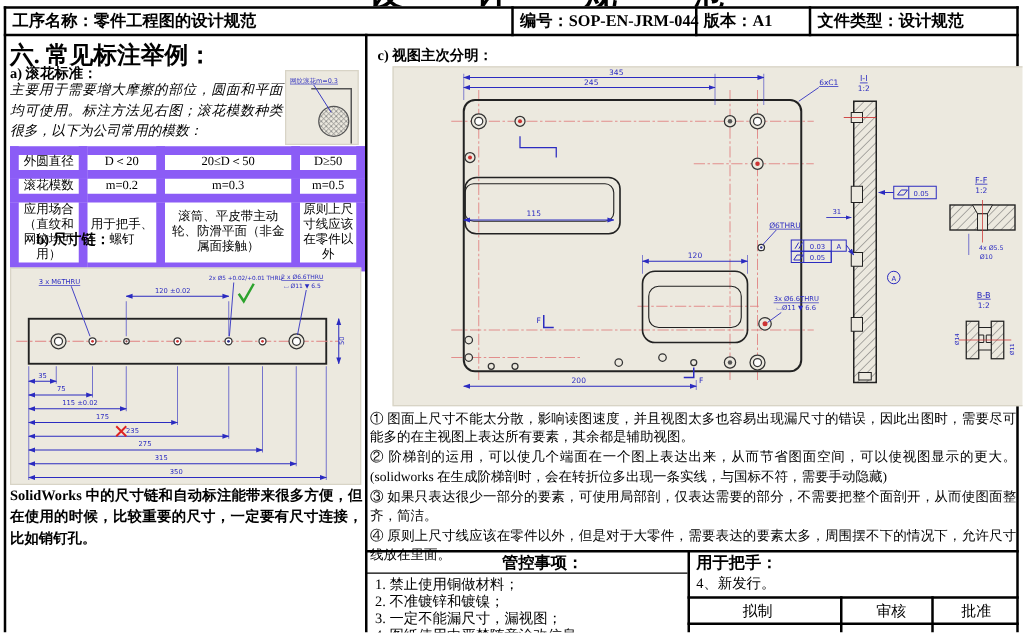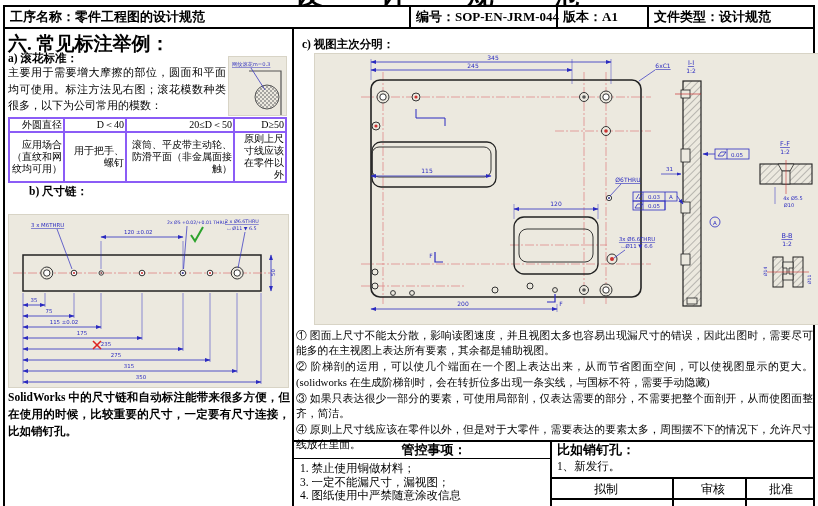--- a/index.html
+++ b/index.html
@@ -6,21 +6,21 @@
   body{width:818px;height:506px;overflow:hidden;background:#fff;position:relative;
        font-family:"Liberation Serif","DejaVu Serif",serif;color:#000;}
   .abs{position:absolute;}
   .hl{position:absolute;height:2px;background:#000;}
   .vl{position:absolute;width:2px;background:#000;}
   .hl1{position:absolute;height:1px;background:#000;}
   .b{font-weight:bold;}
   .hdr{font-size:13px;font-weight:bold;line-height:22px;white-space:nowrap;}
   .fig{background:#ece9df;border:1px solid #d8d4c6;}
   table.knurl{border-collapse:collapse;table-layout:fixed;width:277px;font-size:10px;}
-  table.knurl td{border:2px solid #8b5cf6;text-align:right;vertical-align:middle;padding:0 1px;line-height:12px;}
+  table.knurl td{border:7px solid #8b5cf6;text-align:center;vertical-align:middle;padding:0 1px;line-height:12px;}
   .notes div{margin:0 0 1px 0;}
   svg text{font-family:"DejaVu Sans",sans-serif;}
   .clip-title{overflow:hidden;}
 </style>
 </head>
 <body>
 
 <div class="abs clip-title" style="left:285px;top:0;width:340px;height:5px;">
   <span class="abs b" style="left:10px;top:-23px;font-size:27px;letter-spacing:26px;white-space:nowrap;">设 计 规 范</span>
 </div>
@@ -34,21 +34,21 @@
 <div class="vl" style="left:647px;top:5px;height:24px;"></div>
 <div class="vl" style="left:292px;top:27px;height:479px;"></div>
 
 <div class="abs hdr" style="left:10px;top:6px;">工序名称：零件工程图的设计规范</div>
 <div class="abs hdr" style="left:416px;top:6px;">编号：SOP-EN-JRM-044</div>
 <div class="abs hdr" style="left:563px;top:6px;font-family:Liberation Serif, serif;">版本：A1</div>
 <div class="abs hdr" style="left:654px;top:6px;">文件类型：设计规范</div>
 
 <div class="abs b" style="left:8px;top:31px;font-size:19px;">六. 常见标注举例：</div>
 <div class="abs b" style="left:8px;top:51px;font-size:11.5px;">a) 滚花标准：</div>
-<div class="abs" style="left:8px;top:64px;width:218px;font-size:11px;line-height:16.5px;text-align:justify;">主要用于需要增大摩擦的部位，圆面和平面均可使用。标注方法见右图；滚花模数种类很多，以下为公司常用的模数：</div>
+<div class="abs" style="left:8px;top:64px;width:218px;font-size:11px;line-height:16.5px;text-align:justify;font-style:italic;">主要用于需要增大摩擦的部位，圆面和平面均可使用。标注方法见右图；滚花模数种类很多，以下为公司常用的模数：</div>
 
 <div class="abs fig" style="left:228px;top:56px;width:57px;height:58px;">
   <svg width="57" height="58" viewBox="0 0 57 58">
     <defs>
       <pattern id="xhatch" width="4" height="4" patternUnits="userSpaceOnUse">
         <path d="M0,4 L4,0 M0,0 L4,4" stroke="#777" stroke-width="0.6"></path>
       </pattern>
     </defs>
     <text x="3" y="9" font-size="5.2" fill="#3a3ac0" text-decoration="underline">网纹滚花m=0.3</text>
     <path d="M20,14 L52,14 L52,58" fill="none" stroke="#555" stroke-width="1.2"></path>
@@ -61,23 +61,29 @@
   <table class="knurl">
     <colgroup>
         <col style="width:55px">
         <col style="width:62px">
         <col style="width:108px">
         <col style="width:52px">
       </colgroup>
     <tbody>
         <tr style="height:14px">
       <td>外圆直径</td>
-      <td>D＜40</td>
+      <td>D＜20</td>
       <td>20≤D＜50</td>
       <td>D≥50</td>
+    </tr>
+    <tr style="height:14px">
+      <td>滚花模数</td>
+      <td>m=0.2</td>
+      <td>m=0.3</td>
+      <td>m=0.5</td>
     </tr>
     <tr style="height:50px">
       <td>应用场合（直纹和网纹均可用）</td>
       <td>用于把手、螺钉</td>
       <td>滚筒、平皮带主动轮、防滑平面（非金属面接触）</td>
       <td>原则上尺寸线应该在零件以外</td>
     </tr>
   </tbody>
     </table>
 </div>
@@ -349,26 +355,27 @@
   <div>④ 原则上尺寸线应该在零件以外，但是对于大零件，需要表达的要素太多，周围摆不下的情况下，允许尺寸线放在里面。</div>
 </div>
 
 <div class="hl" style="left:292px;top:440px;width:523px;"></div>
 <div class="vl" style="left:550px;top:440px;height:66px;"></div>
 <div class="hl1" style="left:292px;top:458px;width:258px;"></div>
 
 <div class="abs b" style="left:292px;top:441px;width:284px;text-align:center;font-size:13px;">管控事项：</div>
 <div class="abs" style="left:300px;top:462px;width:245px;font-size:11.5px;line-height:13.5px;">
   <div>1. 禁止使用铜做材料；</div>
+  <div>2. 不准镀锌和镀镍；</div>
   <div>3. 一定不能漏尺寸，漏视图；</div>
   <div>4. 图纸使用中严禁随意涂改信息</div>
 </div>
 
-<div class="abs b" style="left:557px;top:441px;font-size:13px;">比如销钉孔：</div>
-<div class="abs" style="left:557px;top:459px;font-size:11.5px;">1、新发行。</div>
+<div class="abs b" style="left:557px;top:441px;font-size:13px;">用于把手：</div>
+<div class="abs" style="left:557px;top:459px;font-size:11.5px;">4、新发行。</div>
 
 <div class="hl" style="left:550px;top:477px;width:265px;"></div>
 <div class="hl" style="left:550px;top:498px;width:265px;"></div>
 <div class="vl" style="left:672px;top:477px;height:29px;"></div>
 <div class="vl" style="left:745px;top:477px;height:29px;"></div>
 <div class="abs" style="left:552px;top:481px;width:108px;text-align:center;font-size:12px;">拟制</div>
 <div class="abs" style="left:674px;top:481px;width:78px;text-align:center;font-size:12px;">审核</div>
 <div class="abs" style="left:747px;top:481px;width:68px;text-align:center;font-size:12px;">批准</div>
 
 </body></html>

